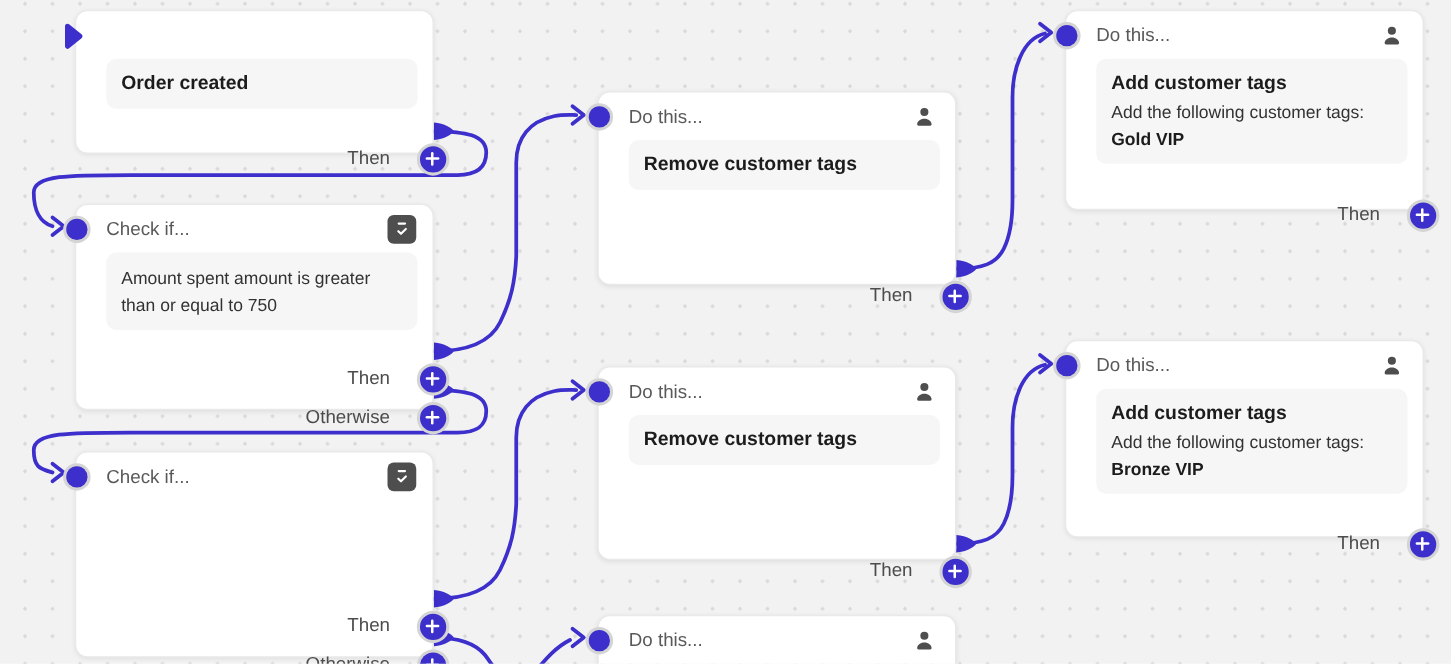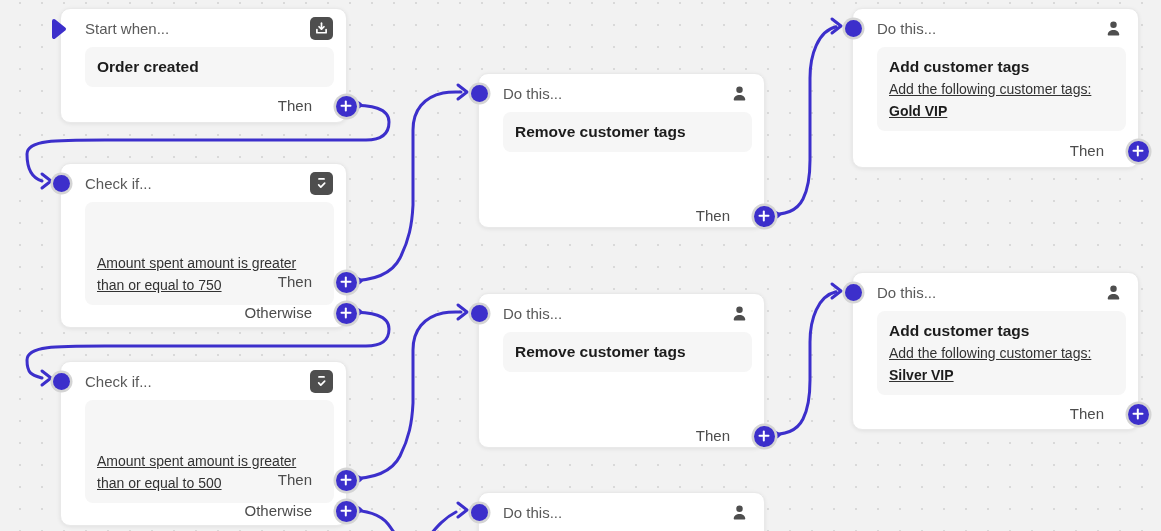--- a/index.html
+++ b/index.html
@@ -27,26 +27,26 @@
   }
   .card-header{height:38px;display:flex;align-items:center;justify-content:space-between;padding:0 13px 0 24px;}
   .header-label{font-size:15px;color:var(--header-text);}
   .icon-box{width:23px;height:23px;background:var(--icon);border-radius:5px;display:flex;align-items:center;justify-content:center;flex:none;}
   .person-icon{width:23px;height:23px;display:flex;align-items:center;justify-content:center;flex:none;}
   .panel{
     position:absolute;left:24px;right:12px;top:38px;background:var(--panel);
     border-radius:8px;padding:9px 12px;box-sizing:border-box;
   }
   .panel-title{font-weight:700;font-size:15.5px;line-height:22px;color:var(--strong-text);}
-  .desc{font-size:14px;line-height:22px;color:var(--body-text);text-decoration:underline;}
+  .desc{font-size:14px;line-height:22px;color:var(--body-text);}
   .desc b{color:var(--strong-text);}
-  .desc-cond{max-width:215px;margin-top:41px;}
+  .desc-cond{max-width:215px;}
   .desc-remove{max-width:206px;}
   .desc-add{max-width:228px;}
-  .output-row{position:absolute;right:0;height:28px;display:flex;align-items:flex-end;}
+  .output-row{position:absolute;right:0;height:28px;display:flex;align-items:flex-end;margin-top:21px;}
   .output-label{font-size:15px;color:var(--label-text);line-height:28px;margin-right:34px;}
   .plus-btn{
     position:absolute;right:-10.5px;top:3.5px;width:21px;height:21px;border:none;padding:0;
     border-radius:50%;background:var(--accent);box-shadow:0 0 0 2.5px var(--ring);cursor:pointer;
   }
   .plus-btn::before,.plus-btn::after{
     content:"";position:absolute;left:50%;top:50%;background:#fff;border-radius:1.5px;
   }
   .plus-btn::before{width:11px;height:2.4px;transform:translate(-50%,-50%);}
   .plus-btn::after{width:2.4px;height:11px;transform:translate(-50%,-50%);}
@@ -87,30 +87,20 @@
     <path class="chev" d="M458,503 L467,510 L458,517"></path>
     <path class="chev" d="M832,284 L841,291 L832,298"></path>
   </svg>
 
   <div class="card" style="left:60px;top:8px;height:115px">
     <span class="start-marker">
       <svg width="16" height="22" viewBox="0 0 16 22">
           <polygon points="3,3 13,11 3,19" fill="var(--accent)" stroke="var(--accent)" stroke-width="4" stroke-linejoin="round"></polygon>
         </svg>
     </span>
-    <div class="card-header">
-      <span class="header-label">Start when...</span>
-      <span class="icon-box">
-        <svg width="17" height="17" viewBox="0 0 24 24" fill="none" stroke="#fff" stroke-width="2.4" stroke-linecap="round" stroke-linejoin="round">
-          <path d="M12 4.5v8"></path>
-            <path d="M8.5 9.5 L12 13 L15.5 9.5"></path>
-            <path d="M5.5 13.5 v4.5 h13 v-4.5"></path>
-        </svg>
-      </span>
-    </div>
     <div class="panel">
       <div class="panel-title">Order created</div>
     </div>
     <div class="output-row" style="top:83px">
       <span class="output-label">Then</span>
       <button class="plus-btn"></button>
     </div>
   </div>
 
   <div class="card" style="left:60px;top:163px;height:165px">
@@ -141,23 +131,20 @@
     <span class="node"></span>
     <div class="card-header">
       <span class="header-label">Check if...</span>
       <span class="icon-box">
         <svg width="17" height="17" viewBox="0 0 24 24" fill="none" stroke="#fff" stroke-linecap="round" stroke-linejoin="round">
           <path d="M8.5 5.5 h7" stroke-width="2.6"></path>
             <path d="M8 14 l3 3 l5.5 -5.5" stroke-width="2.4"></path>
         </svg>
       </span>
     </div>
-    <div class="panel">
-      <div class="desc desc-cond">Amount spent amount is greater than or equal to 500</div>
-    </div>
     <div class="output-row" style="top:104px">
       <span class="output-label">Then</span>
       <button class="plus-btn"></button>
     </div>
     <div class="output-row" style="top:135px">
       <span class="output-label">Otherwise</span>
       <button class="plus-btn"></button>
     </div>
   </div>
 
@@ -241,21 +228,21 @@
       <span class="header-label">Do this...</span>
       <span class="person-icon">
         <svg width="21" height="21" viewBox="0 0 24 24" fill="var(--icon)">
           <circle cx="12" cy="7.6" r="3.7"></circle>
             <path d="M12 13.6c-3.7 0-6.6 2.4-6.6 5.2 0 .7.5 1.2 1.2 1.2h10.8c.7 0 1.2-.5 1.2-1.2 0-2.8-2.9-5.2-6.6-5.2z"></path>
         </svg>
       </span>
     </div>
     <div class="panel">
       <div class="panel-title">Add customer tags</div>
-      <div class="desc desc-add"><span>Add the following customer tags: </span><b>Silver VIP</b></div>
+      <div class="desc desc-add"><span>Add the following customer tags: </span><b>Bronze VIP</b></div>
     </div>
     <div class="output-row" style="top:127px">
       <span class="output-label">Then</span>
       <button class="plus-btn"></button>
     </div>
   </div>
 
 </div>
 
 </body></html>

